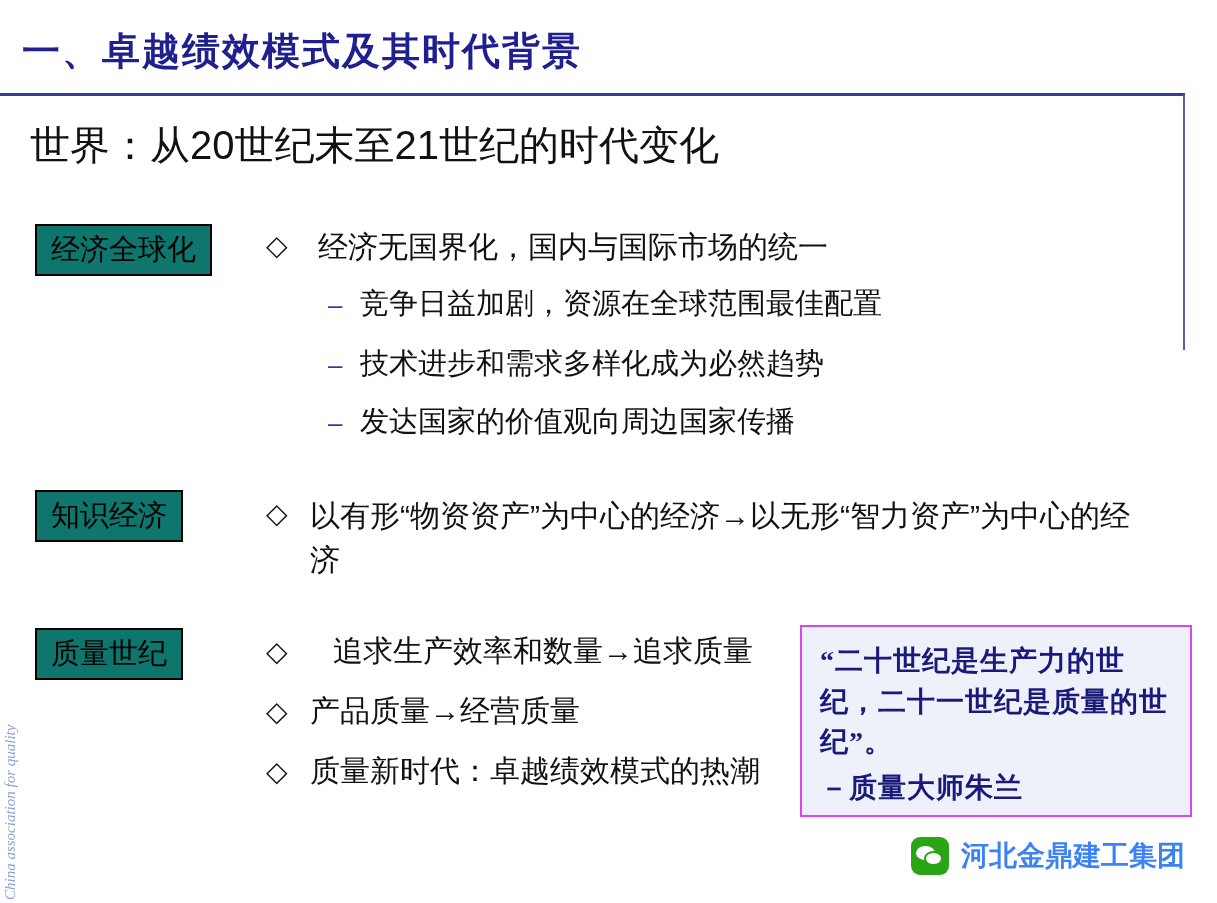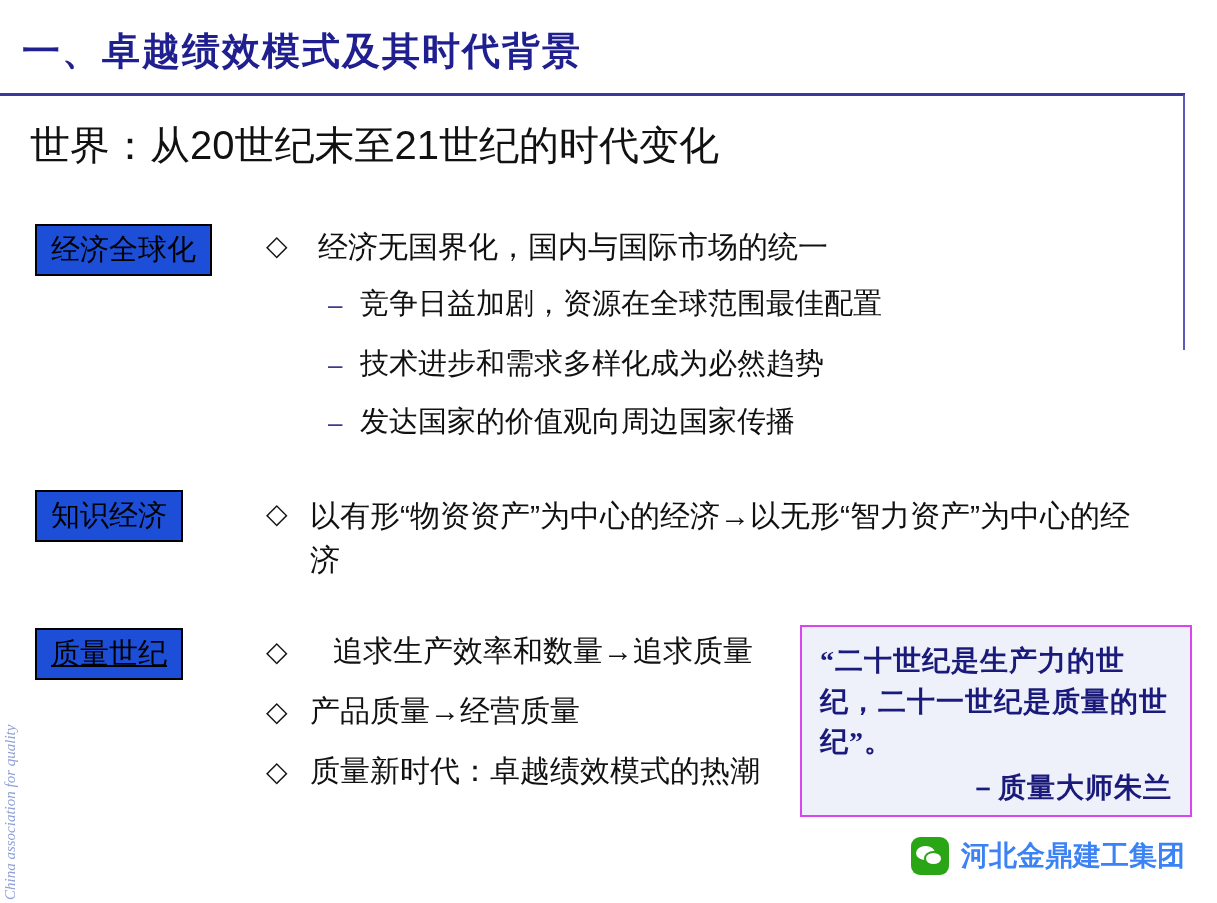--- a/index.html
+++ b/index.html
@@ -64,30 +64,30 @@
     top: 118px;
     font-size: 40px;
     color: #111111;
     white-space: nowrap;
   }
 
   
   .cat-box {
     position: absolute;
     border: 2px solid #000000;
-    background: #1d4ed8;
+    background: #0f766e;
     font-size: 29px;
     color: #000000;
     padding: 8px 14px;
     white-space: nowrap;
     line-height: 1.1;
   }
   #cat-global { left: 35px; top: 224px; }
   #cat-knowledge { left: 35px; top: 490px; }
-  #cat-quality { left: 35px; top: 628px; text-decoration: underline; }
+  #cat-quality { left: 35px; top: 628px; }
 
   
   .diamond {
     position: absolute;
     font-size: 28px;
     color: #111111;
     line-height: 1;
   }
   .dash {
     position: absolute;
@@ -131,21 +131,20 @@
     font-weight: bold;
     color: #1a1a7a;
     line-height: 1.45;
     letter-spacing: 1px;
   }
   .quote-attr {
     font-family: "Liberation Serif", serif;
     font-size: 28px;
     font-weight: bold;
     color: #1a1a7a;
-    text-align: right;
     margin-top: 6px;
     letter-spacing: 1px;
   }
 
   
   .side-watermark {
     position: absolute;
     left: 2px;
     top: 430px;
     width: 26px;

